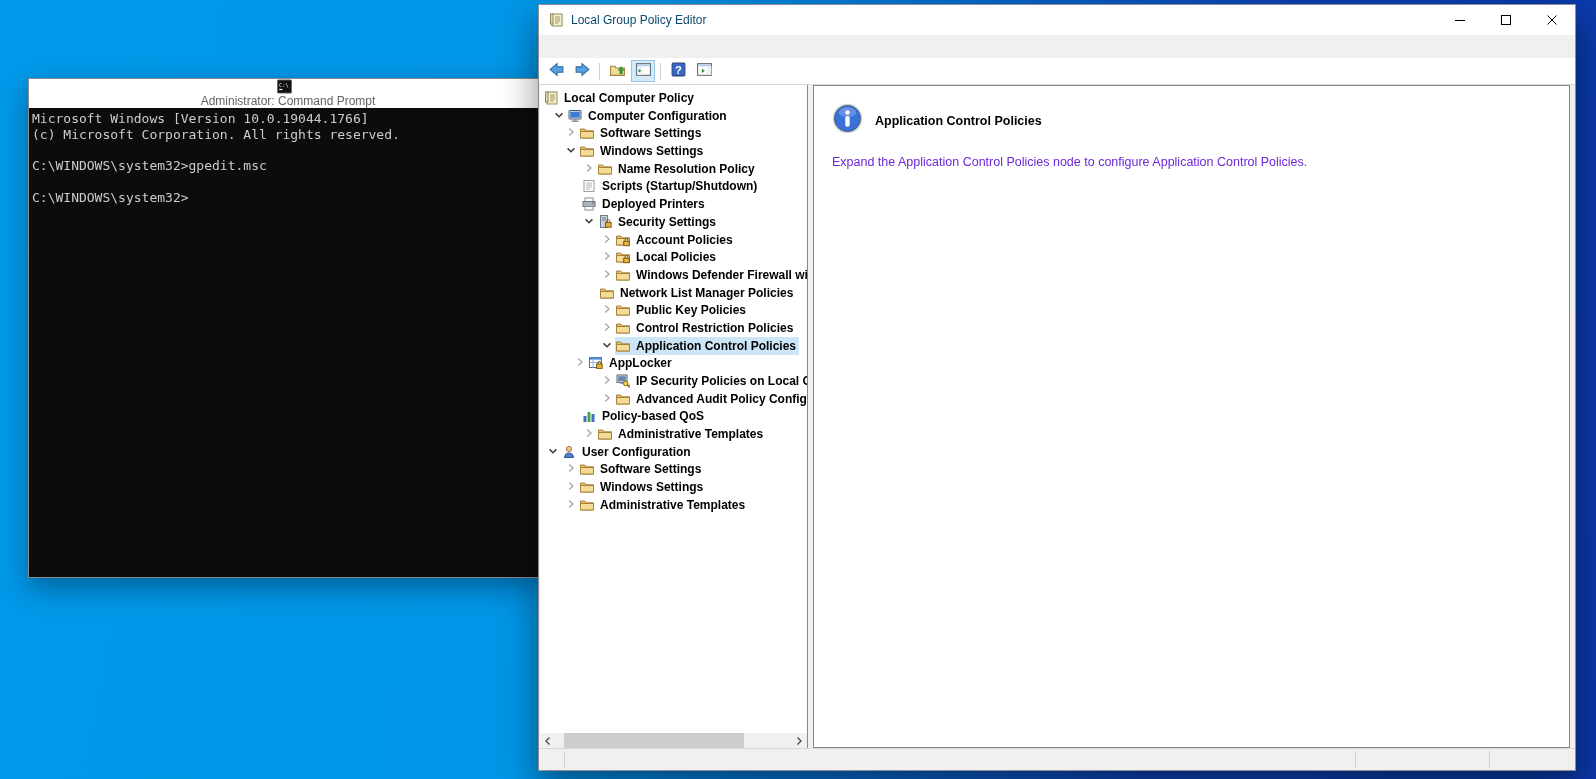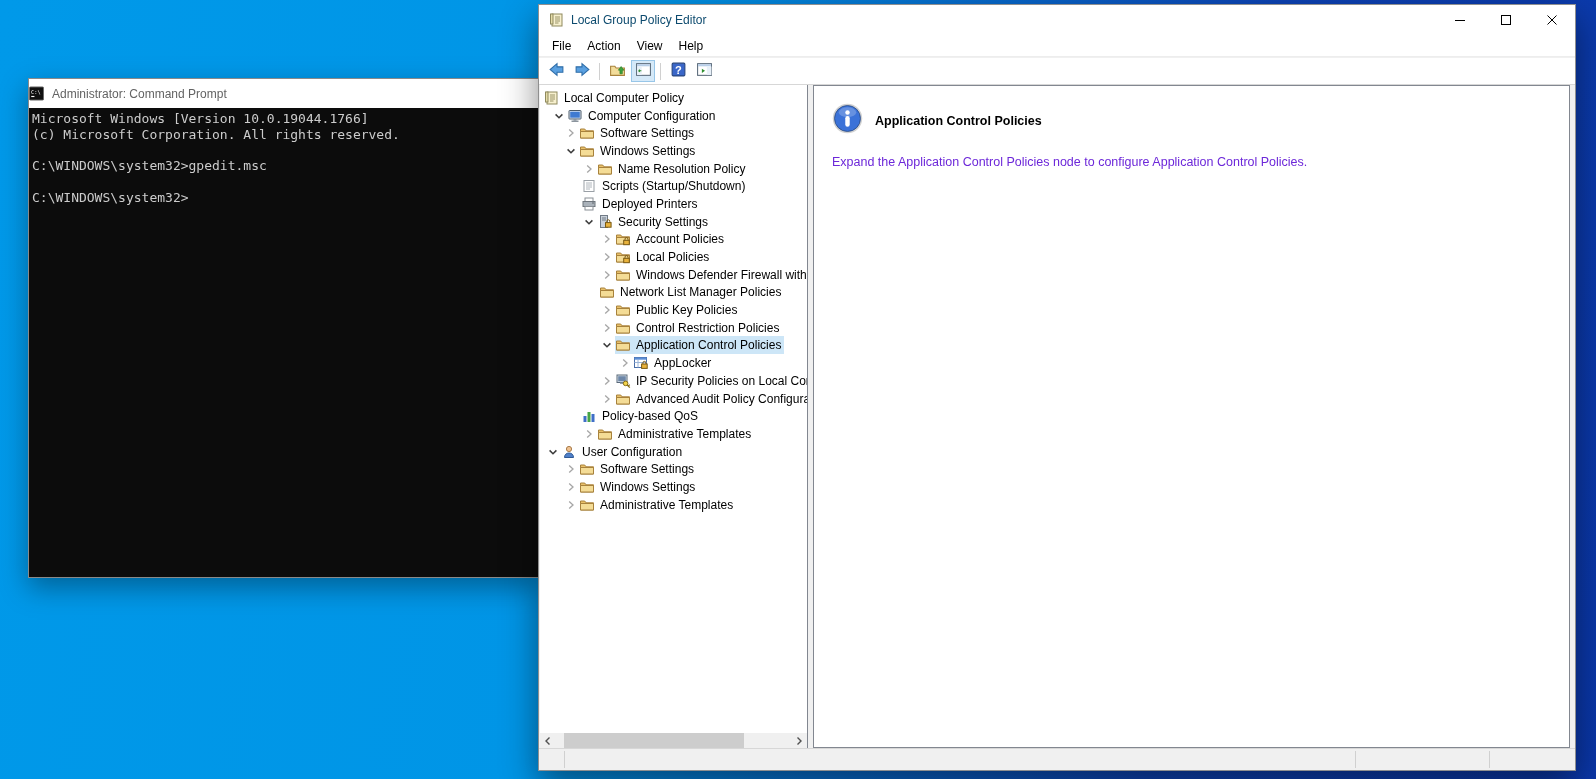--- a/index.html
+++ b/index.html
@@ -4,21 +4,21 @@
 <style>
   * { margin:0; padding:0; box-sizing:border-box; }
   html,body { width:1596px; height:779px; overflow:hidden; }
   body { font-family:"Liberation Sans", sans-serif; }
   .desktop { position:relative; width:1596px; height:779px;
     background:linear-gradient(100deg,#0099e9 0%,#0095e6 38%,#0d43b5 74%,#0a36a8 100%); }
 
   
   .cmd-window { position:absolute; left:28px; top:78px; width:512px; height:500px;
     border:1px solid #8a8a8a; box-shadow:0 10px 26px rgba(0,0,0,.35); z-index:1; }
-  .cmd-titlebar { height:29px; background:#ffffff; display:flex; align-items:center; padding-left:0; }
+  .cmd-titlebar { height:29px; background:#ffffff; display:flex; align-items:center; padding-left:8px;flex-direction:column; }
   .cmd-titlebar .w-icon { width:15px; height:15px; display:inline-flex; margin-right:8px; }
   .cmd-title { font-size:12px; color:#636363; white-space:nowrap; }
   .cmd-body { height:469px; background:#0c0c0c; color:#cccccc; padding:3px 0 0 3px; }
   .cmd-body pre { font-family:"DejaVu Sans Mono","Liberation Mono",monospace;
     font-size:13px; line-height:15.7px; white-space:pre; }
 
   
   .gp-window { position:absolute; left:538px; top:4px; width:1038px; height:767px;
     background:#f0f0f0; border:1px solid #8f8f8f; box-shadow:0 14px 34px rgba(0,0,0,.45); z-index:2; }
   .gp-titlebar { position:absolute; left:0; top:0; right:0; height:30px; background:#fff;
@@ -36,21 +36,21 @@
   .tb-btn { width:24px; height:22px; display:flex; align-items:center; justify-content:center;
     background:transparent; border:1px solid transparent; margin:0 1px; }
   .tb-btn.active { background:#d5e9f8; border:1px solid #98c6e8; }
   .tb-btn svg { width:17px; height:17px; }
   .tb-sep { width:1px; height:17px; background:#d0d0d0; margin:0 4px; }
 
   .gp-content { position:absolute; left:1px; right:5px; top:80px; bottom:22px; display:flex; }
   .gp-tree-pane { position:relative; width:268px; background:#fff;
     border-right:1px solid #828790; margin-right:5px; }
   .gp-tree { position:absolute; left:0; right:0; top:4px; bottom:15px; overflow:hidden; }
-  .tree-row { height:17.7px; display:flex; align-items:center; white-space:nowrap; }
+  .tree-row { height:17.7px; display:flex; align-items:flex-start; white-space:nowrap;font-weight:bold; }
   .tree-exp { width:16px; height:16px; flex:0 0 16px; display:inline-flex; align-items:center; justify-content:center; }
   .tree-ico { width:16px; height:16px; flex:0 0 16px; display:inline-flex; }
   .tree-hl { display:inline-flex; align-items:center; padding:1px 3px 1px 0; }
   .tree-hl.sel { background:#cde6f7; }
   .tree-lbl { font-size:12px; color:#000; margin-left:5px; }
   .gp-hscroll { position:absolute; left:0; right:0; bottom:0; height:15px; background:#f0f0f0;
     display:flex; align-items:center; }
   .sb-arrow { width:16px; height:15px; display:flex; align-items:center; justify-content:center; }
   .sb-track { position:relative; flex:1; height:15px; }
   .sb-thumb { position:absolute; left:8px; top:0; width:180px; height:15px; background:#cdcdcd; }
@@ -116,26 +116,20 @@
           </button>
           <button class="cap-btn">
             <span><svg width="10" height="10" viewBox="0 0 10 10">
                 <line x1="0.5" y1="0.5" x2="9.5" y2="9.5" stroke="#000" stroke-width="1"></line>
                 <line x1="9.5" y1="0.5" x2="0.5" y2="9.5" stroke="#000" stroke-width="1"></line>
               </svg></span>
           </button>
         </span>
     </header>
 
-    <nav class="gp-menubar" id="gp-menubar">
-        <div class="menu-item">File</div>
-        <div class="menu-item">Action</div>
-        <div class="menu-item">View</div>
-        <div class="menu-item">Help</div>
-      </nav>
 
     <div class="gp-toolbar" id="gp-toolbar">
         <button class="tb-btn">
           <span><svg viewBox="0 0 16 16">
               <path d="M8.5 2.5 L2 8 L8.5 13.5 V10.5 H14 V5.5 H8.5 Z" fill="#5AA0E0" stroke="#2E6DA8"></path>
             </svg></span>
         </button>
         <button class="tb-btn">
           <span><svg viewBox="0 0 16 16">
               <path d="M7.5 2.5 L14 8 L7.5 13.5 V10.5 H2 V5.5 H7.5 Z" fill="#5AA0E0" stroke="#2E6DA8"></path>
@@ -407,21 +401,21 @@
               <span class="tree-hl sel">
                 <span class="tree-ico">
                   <svg viewBox="0 0 16 16">
                     <path d="M1.5 4 h4.2 l1.3 1.8 h7.5 V13 h-13 z" fill="#E9C06A" stroke="#A8823C"></path>
                     <path d="M1.5 6.5 h13 V13 h-13 z" fill="#F4DC96" stroke="#A8823C"></path>
                   </svg>
                 </span>
                 <span class="tree-lbl">Application Control Policies</span>
               </span>
             </div>
-            <div class="tree-row" style="padding-left: 77px;">
+            <div class="tree-row" style="padding-left: 32px;">
               <span class="tree-exp">
                 <svg viewBox="0 0 16 16" width="16" height="16">
                   <path d="M6.2 4.5 L10 8 L6.2 11.5" fill="none" stroke="#a6a6a6" stroke-width="1.3"></path>
                 </svg>
               </span>
               <span class="tree-hl">
                 <span class="tree-ico">
                   <svg viewBox="0 0 16 16">
                     <rect x="1.5" y="2.5" width="12" height="10" fill="#ffffff" stroke="#4a6ea8"></rect>
                     <rect x="1.5" y="2.5" width="12" height="2.2" fill="#5b8dd6"></rect>

